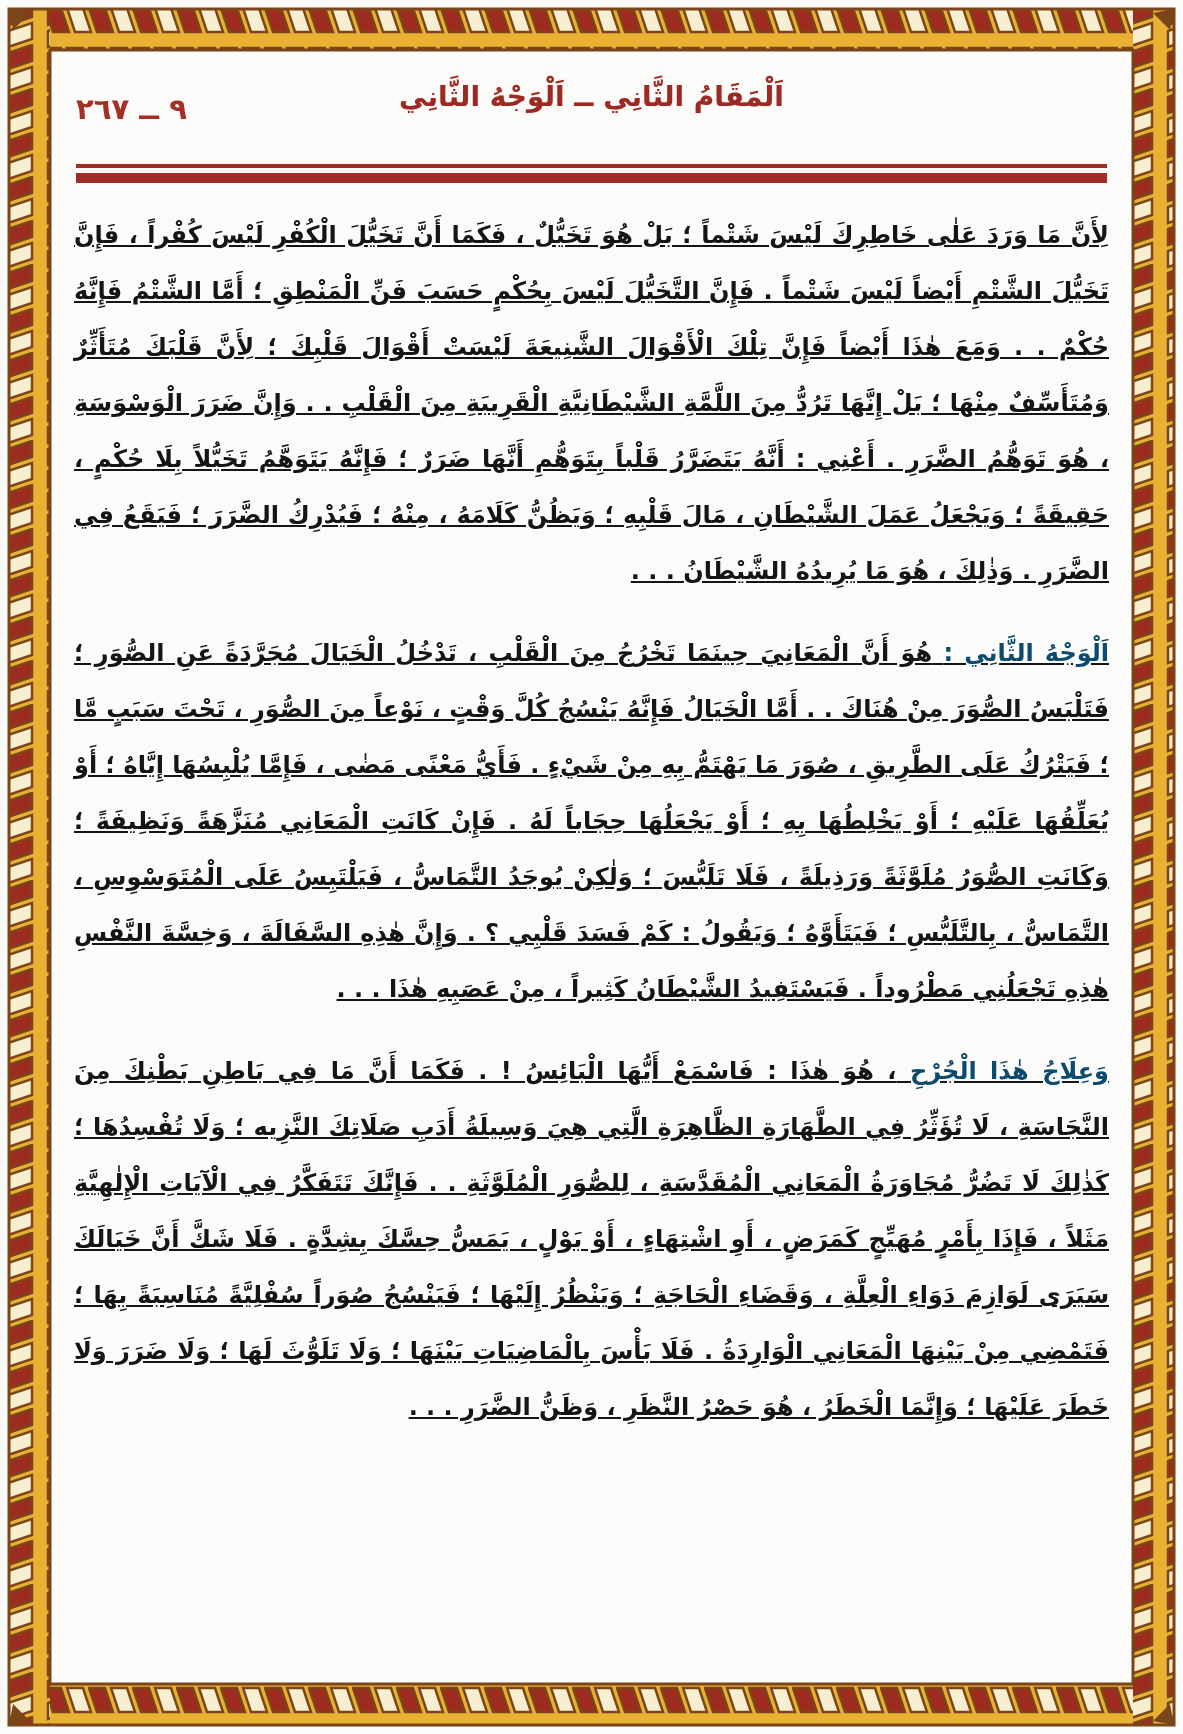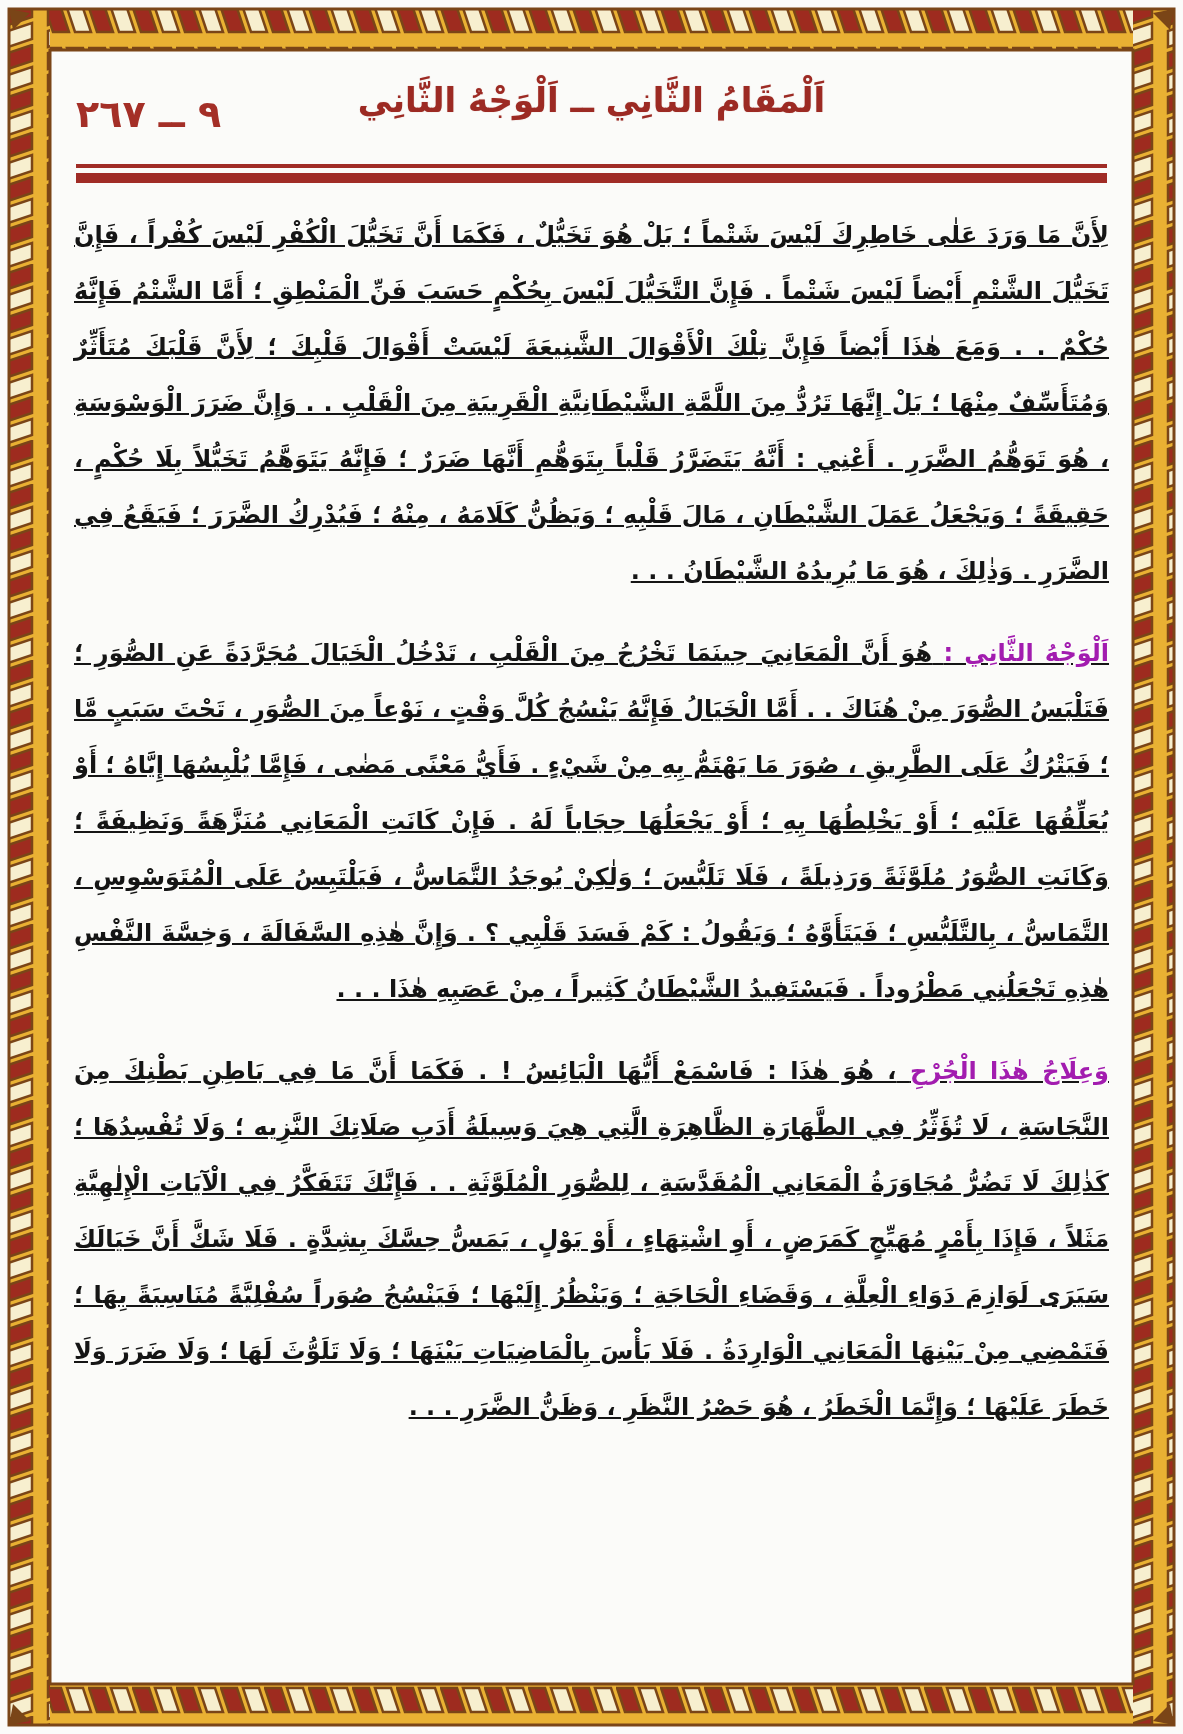--- a/index.html
+++ b/index.html
@@ -24,50 +24,50 @@
     direction:rtl;
   }
   .hdr {
     position:relative;
     height:92px;
   }
   .page-number {
     position:absolute;
     left:2px; top:26px;
     color:#a42f27;
-    font-size:38px;
+    font-size:29px;
     font-weight:bold;
     letter-spacing:1px;
   }
   .page-title {
     position:absolute;
     left:0; right:0; top:14px;
     text-align:center;
     color:#9c2a23;
-    font-size:34px;
+    font-size:28px;
     font-weight:bold;
     text-shadow:0 0 1px rgba(150,40,35,.35);
   }
   .rule { margin:6px 2px 0 2px; }
   .rule-thin  { height:4px;  background:#a02c26; }
   .rule-thick { height:10px; background:#a02c26; margin-top:5px; }
   .body-text {
     margin-top:24px;
     color:#151515;
     font-size:24px;
     font-weight:bold;
     line-height:56px;
     text-align:justify;
     text-decoration:underline;
   }
   .body-text p {
     margin:0 0 26px 0;
   }
   .lead {
-    color:#a21caf;
+    color:#0c4a6e;
   }
 </style>
 </head>
 <body>
 
 <div class="page">
 
   <svg class="border-svg" width="1183" height="1734" viewBox="0 0 1183 1734" xmlns="http://www.w3.org/2000/svg">
     <defs>
       <pattern id="chainH" patternUnits="userSpaceOnUse" width="44" height="40">

